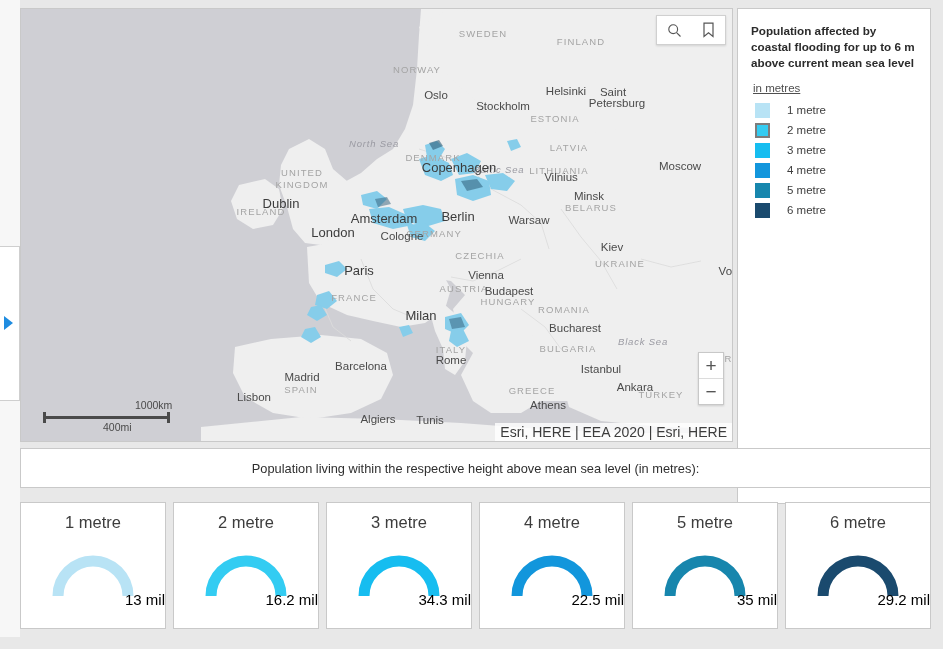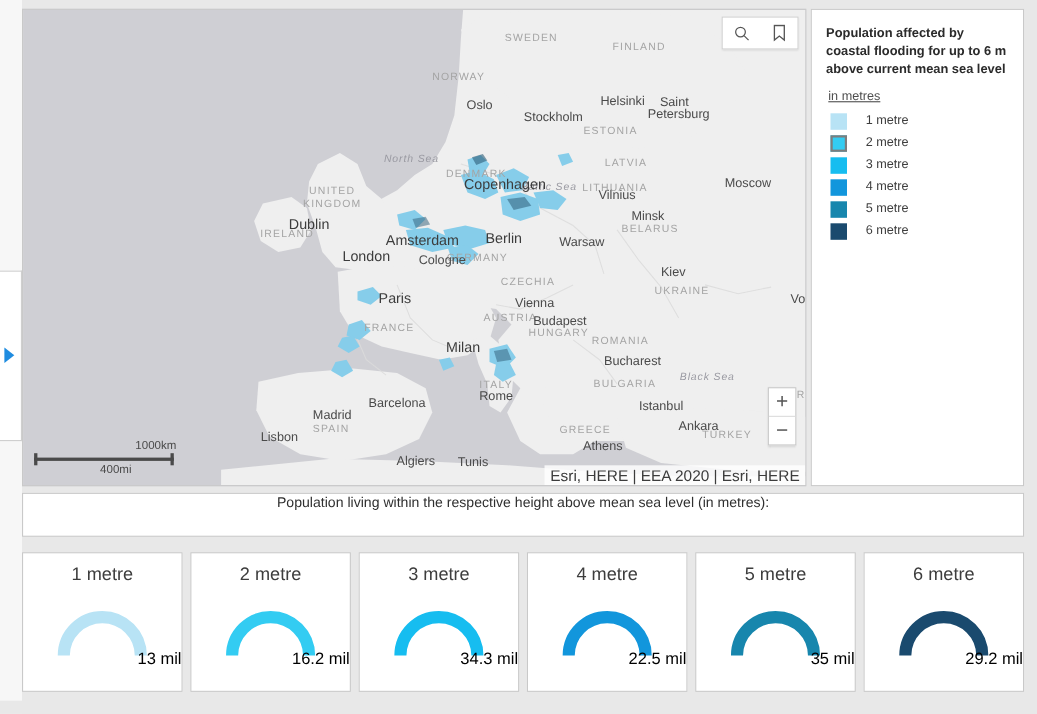--- a/index.html
+++ b/index.html
@@ -70,55 +70,55 @@
     font-size:19px;color:#555;cursor:pointer;line-height:1;
     font-family:"Liberation Sans",sans-serif;
   }
   #zoom-in{border-bottom:1px solid #dcdcdc;}
   #attribution{
     position:absolute;right:0;bottom:0;
     background:rgba(255,255,255,.80);
     font-size:14px;color:#3c3c3c;padding:1px 5px;
     white-space:nowrap;
   }
-  #scalebar{position:absolute;left:2px;bottom:8px;width:160px;height:34px;}
+  #scalebar{position:absolute;left:14px;bottom:8px;width:160px;height:34px;}
   #scale-km{position:absolute;left:100px;top:0;font-size:10.5px;color:#4a4a4a;white-space:nowrap;}
   #scale-mi{position:absolute;left:68px;top:22px;font-size:10.5px;color:#4a4a4a;white-space:nowrap;}
   #scale-line{
     position:absolute;left:8px;top:17px;width:127px;height:3px;background:#4a4a4a;
   }
   #scale-line:before,#scale-line:after{
     content:"";position:absolute;top:-4px;width:3px;height:11px;background:#4a4a4a;
   }
   #scale-line:before{left:0;}
   #scale-line:after{right:0;}
 
   
   #legend-card{
-    position:absolute;left:737px;top:8px;width:194px;height:434px;
+    position:absolute;left:737px;top:8px;width:194px;height:496px;
     background:#fff;border:1px solid #c9c9c9;box-sizing:border-box;
     padding:14px 13px;
   }
   #legend-title{
     font-size:11.7px;font-weight:bold;color:#2b2b2b;line-height:1.38;
     margin:0 0 11px 0;
   }
   #legend-sub{font-size:11.5px;color:#4f4f4f;margin:0 0 6px 2px;text-decoration:underline;}
   .legend-row{display:flex;align-items:center;height:20px;margin-left:4px;}
   .swatch{
     width:15px;height:15px;margin-right:17px;box-sizing:border-box;flex:none;
   }
   .swatch.bordered{border:2px solid #7d7d7d;}
   .legend-label{font-size:11.5px;color:#3d3d3d;}
 
   
   #caption-bar{
     position:absolute;left:20px;top:448px;width:911px;height:40px;
     background:#fff;border:1px solid #c9c9c9;box-sizing:border-box;
-    display:flex;align-items:flex-start;justify-content:center;
+    display:flex;align-items:center;justify-content:center;
   }
   #caption-text{font-size:12.8px;color:#2f2f2f;}
 
   
   #gauge-row{
     position:absolute;left:20px;top:502px;width:911px;height:127px;
     display:flex;gap:7px;
   }
   .gauge-card{
     flex:1;background:#fff;border:1px solid #c9c9c9;box-sizing:border-box;

